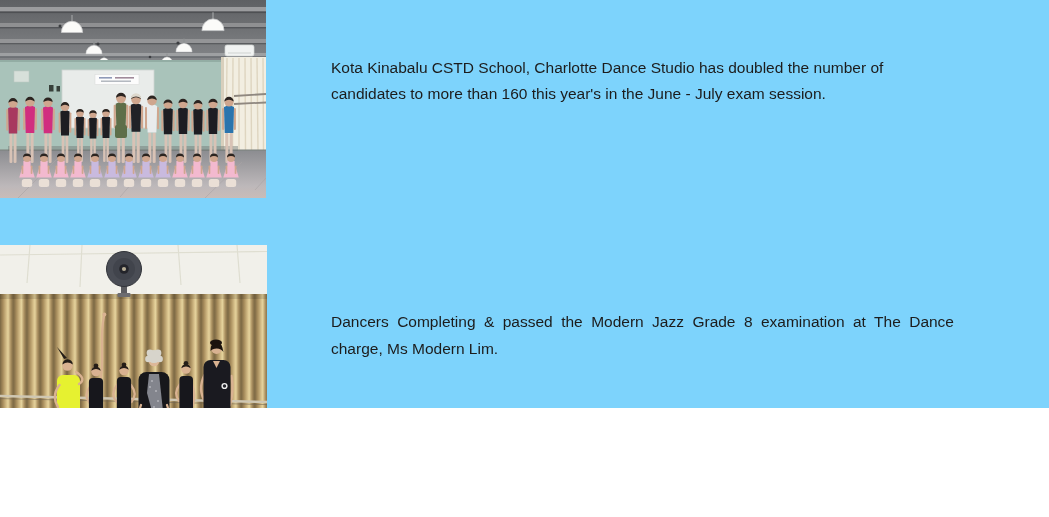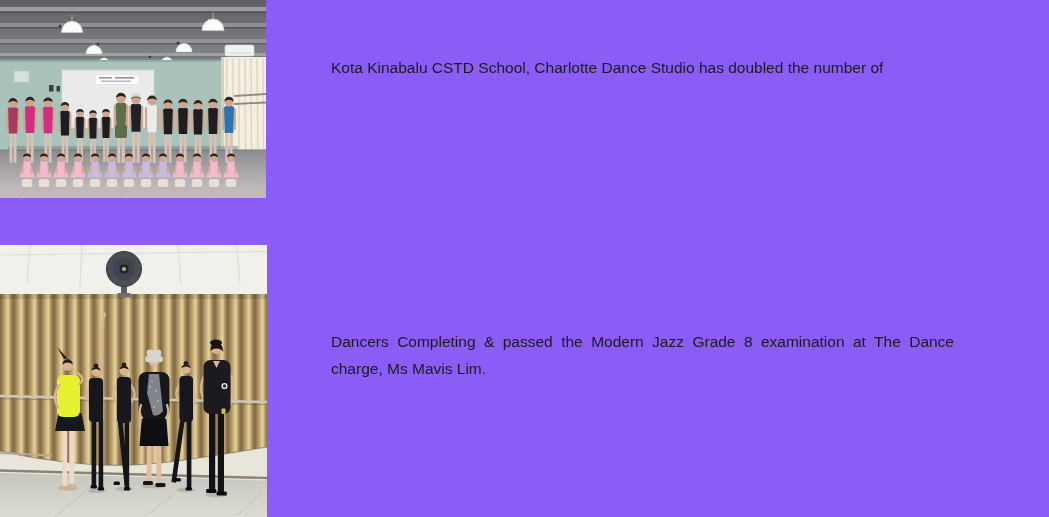--- a/index.html
+++ b/index.html
@@ -1,27 +1,27 @@
 <!DOCTYPE html>
 <html><head>
 <meta charset="utf-8">
 <style>
   html,body{margin:0;padding:0;background:#ffffff;}
   .canvas{
-    position:relative;width:1049px;height:517px;overflow:hidden;
-    background:#8b5cf6;font-family:"Liberation Sans", sans-serif;color:#1d1d1d;
+    position:relative;width:1049px;height:408px;overflow:hidden;
+    background:#7dd3fc;font-family:"Liberation Sans", sans-serif;color:#1d1d1d;
   }
   .photo{position:absolute;margin:0;padding:0;display:block;line-height:0;}
   .photo-top{left:0;top:0;width:266px;height:198px;}
   .photo-bottom{left:0;top:245px;width:267px;height:272px;}
   .photo svg{display:block;}
   .caption{position:absolute;font-size:15.5px;color:#1c1c1c;}
   .caption-top{left:331px;top:55px;line-height:26px;}
   .caption-top .cap-line{white-space:nowrap;}
-  .caption-bottom{left:331px;top:328px;width:623px;line-height:27px;}
+  .caption-bottom{left:331px;top:308px;width:623px;line-height:27px;}
   .cap-line.jline{text-align:justify;text-align-last:justify;}
 </style>
 </head>
 <body>
 
 <div class="canvas">
 
   <figure class="photo photo-top" role="img" aria-label="Group photo of ballet exam candidates in a dance studio: back row of dancers in dark, pink and blue leotards with teachers, front row of young girls kneeling in pink and lavender tutus">
     <svg viewBox="0 0 266 198" width="266" height="198">
       <defs>
@@ -331,20 +331,21 @@
         <rect x="221.5" y="163.5" width="4" height="5.5" rx="1" fill="#d3c052"></rect>
         <circle cx="216.5" cy="103.5" r="5.4" fill="#d9b291"></circle>
         <ellipse cx="216" cy="97.8" rx="6" ry="3.2" fill="#1b130e"></ellipse>
         <path d="M210.6,104 a6,6.5 0 0 1 11.8,-1.5 l1,4.5 q-2.2,-3.4 -6.6,-3.5 q-4.6,0 -6.2,2.7 z" fill="#1b130e"></path>
       </g>
     </svg>
   </figure>
 
   <div class="caption caption-top">
     <div class="cap-line">Kota Kinabalu CSTD School, Charlotte Dance Studio has doubled the number of</div>
+    <div class="cap-line">candidates to more than 160 this year's in the June - July exam session.</div>
   </div>
 
   <div class="caption caption-bottom">
     <div class="cap-line jline">Dancers Completing &amp; passed the Modern Jazz Grade 8 examination at The Dance</div>
-    <div class="cap-line">charge, Ms Mavis Lim.</div>
+    <div class="cap-line">charge, Ms Modern Lim.</div>
   </div>
 
 </div>
 
 </body></html>

